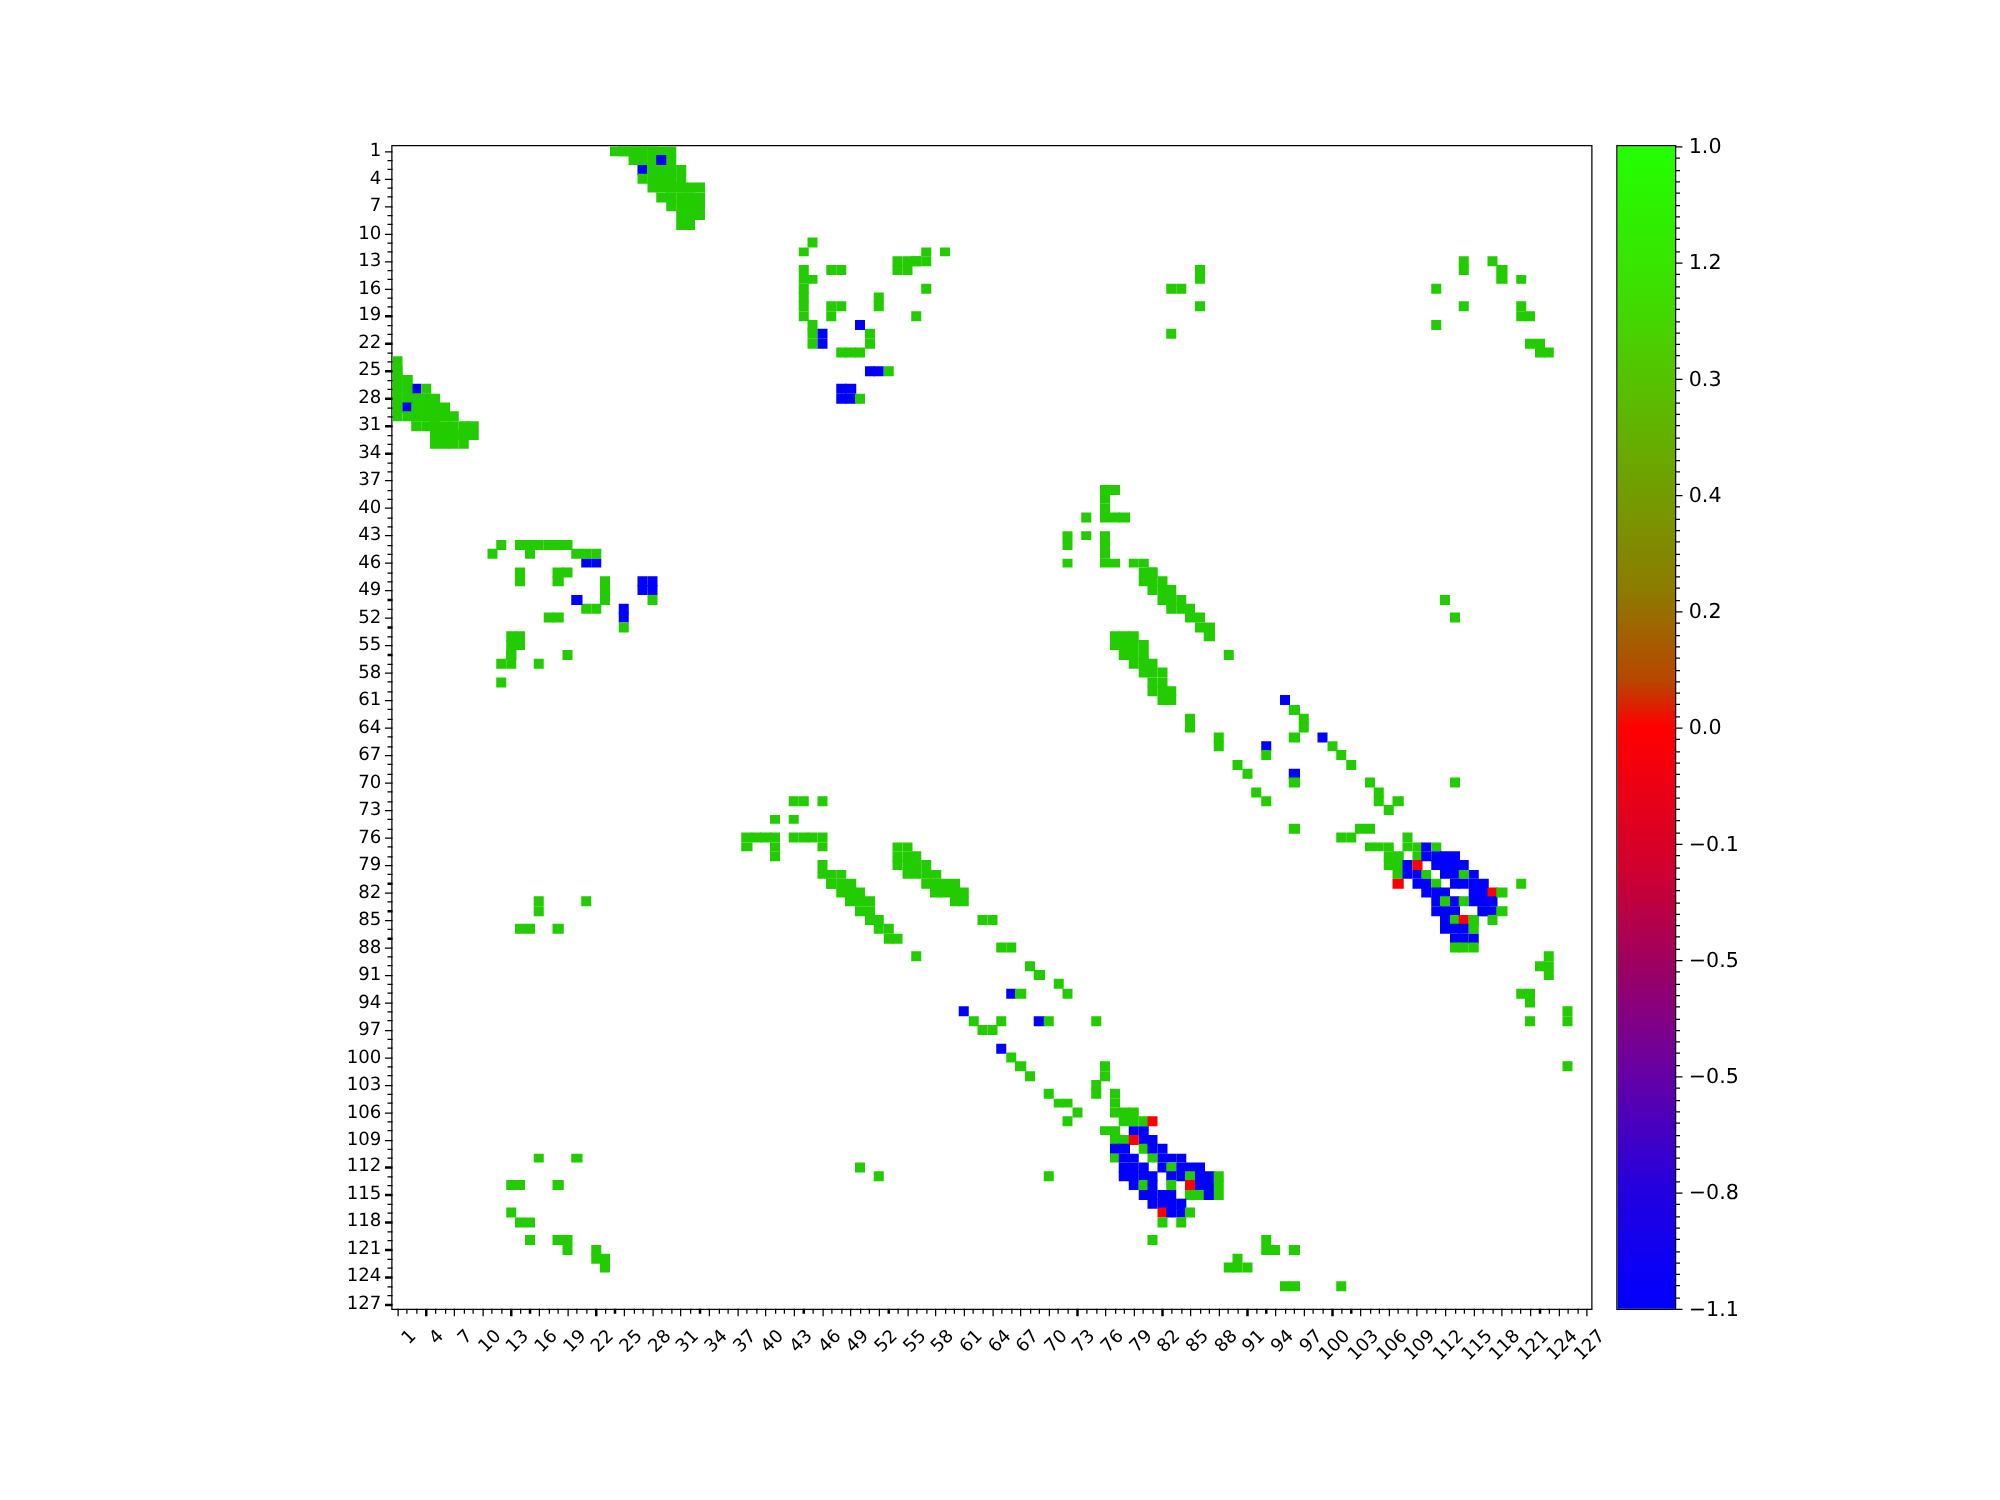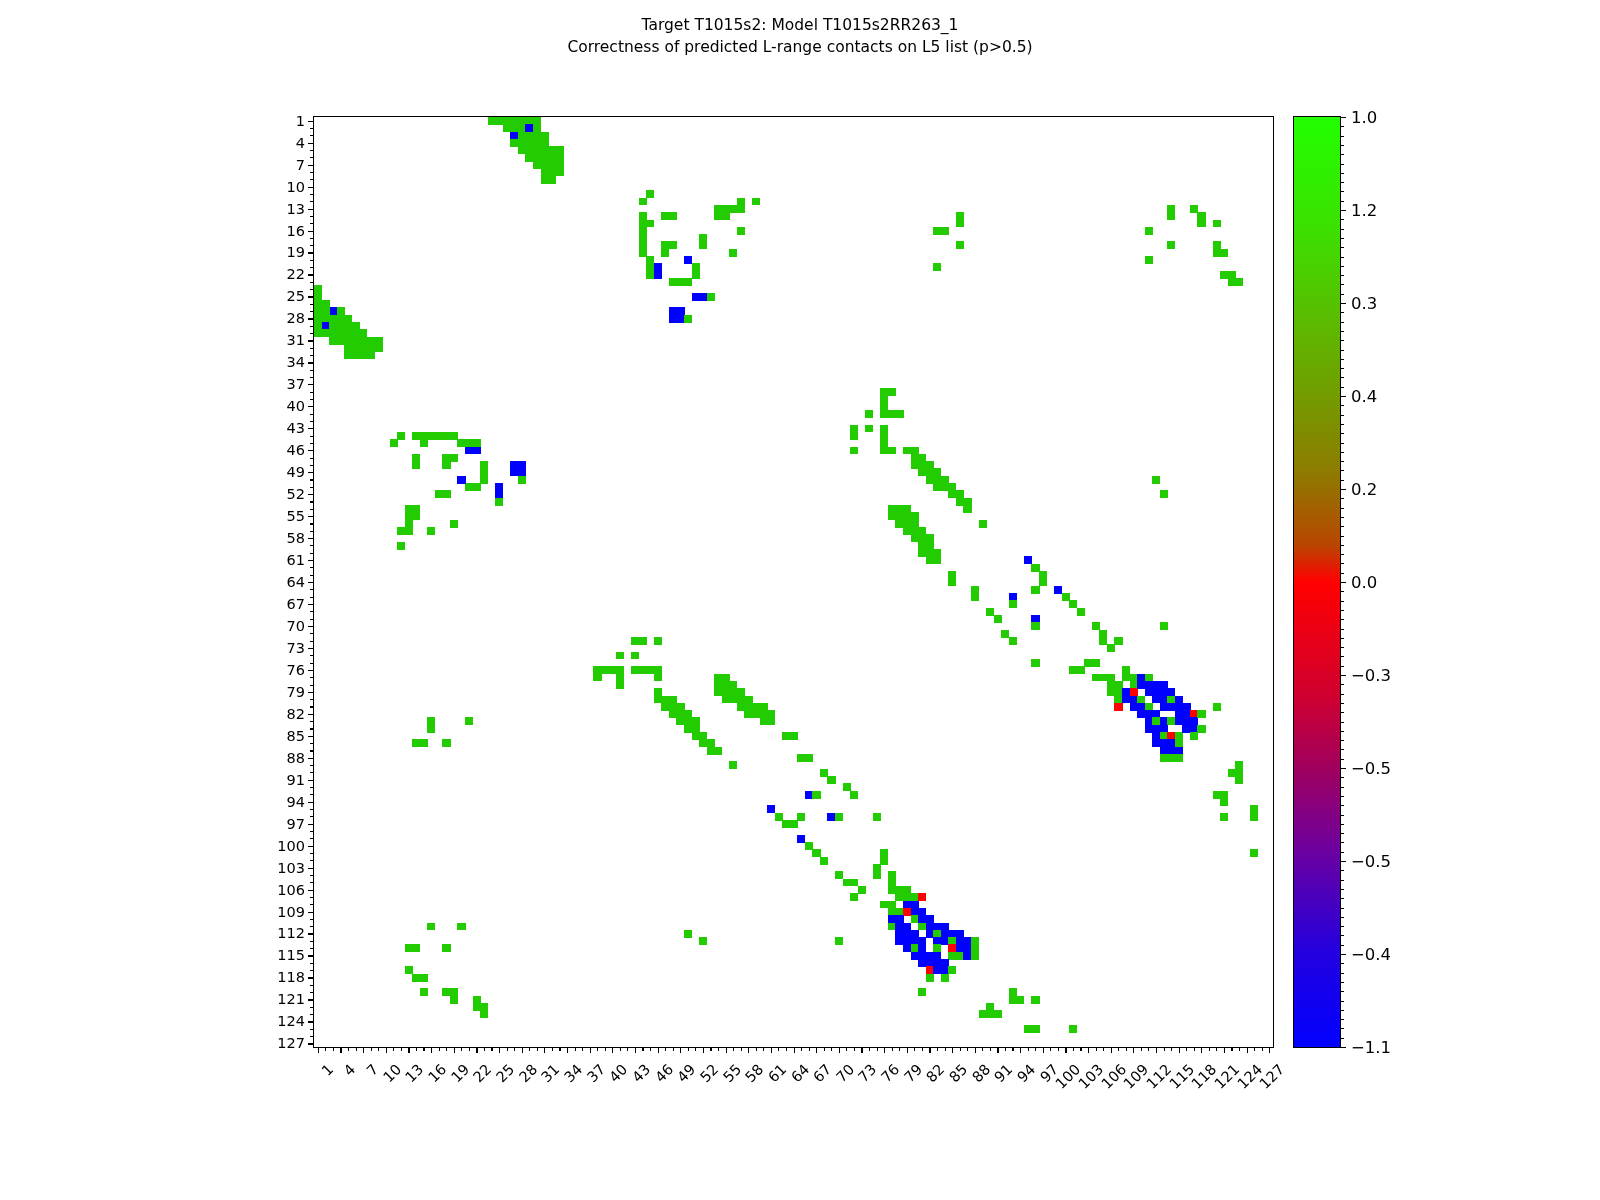--- a/index.html
+++ b/index.html
@@ -66,22 +66,20 @@
   .cb-lab{
     position:absolute;left:100%;margin-left:11px;font-size:16.5px;color:#000;
     white-space:nowrap;transform:translateY(-50%);
   }
 </style>
 </head>
 <body>
 
 <div id="figure">
 
-  <div class="suptitle"><span>Target T1015s2: Model T1015s2RR263_1</span>
-<span>Correctness of predicted L-range contacts on L5 list (p&gt;0.5)</span></div>
 
 
   <div id="axes">
     <div id="grid">
         <div class="cell" style="left: 181.228px; top: 0px; width: 8.15118px; height: 7.92283px; background: rgb(34, 204, 0);"></div>
         <div class="cell" style="left: 0px; top: 175.748px; width: 8.15118px; height: 7.92283px; background: rgb(34, 204, 0);"></div>
         <div class="cell" style="left: 188.78px; top: 0px; width: 8.15118px; height: 7.92283px; background: rgb(34, 204, 0);"></div>
         <div class="cell" style="left: 0px; top: 183.071px; width: 8.15118px; height: 7.92283px; background: rgb(34, 204, 0);"></div>
         <div class="cell" style="left: 196.331px; top: 0px; width: 8.15118px; height: 7.92283px; background: rgb(34, 204, 0);"></div>
         <div class="cell" style="left: 0px; top: 190.394px; width: 8.15118px; height: 7.92283px; background: rgb(34, 204, 0);"></div>
@@ -1062,27 +1060,27 @@
         <div class="cb-lab" style="top: 93px;">1.2</div>
         <div class="cb-tick" style="top: 186px;"></div>
         <div class="cb-lab" style="top: 186px;">0.3</div>
         <div class="cb-tick" style="top: 279px;"></div>
         <div class="cb-lab" style="top: 279px;">0.4</div>
         <div class="cb-tick" style="top: 372px;"></div>
         <div class="cb-lab" style="top: 372px;">0.2</div>
         <div class="cb-tick" style="top: 465px;"></div>
         <div class="cb-lab" style="top: 465px;">0.0</div>
         <div class="cb-tick" style="top: 558px;"></div>
-        <div class="cb-lab" style="top: 558px;">−0.3</div>
+        <div class="cb-lab" style="top: 558px;">−0.1</div>
         <div class="cb-tick" style="top: 651px;"></div>
         <div class="cb-lab" style="top: 651px;">−0.5</div>
         <div class="cb-tick" style="top: 744px;"></div>
         <div class="cb-lab" style="top: 744px;">−0.5</div>
         <div class="cb-tick" style="top: 837px;"></div>
-        <div class="cb-lab" style="top: 837px;">−0.4</div>
+        <div class="cb-lab" style="top: 837px;">−0.8</div>
         <div class="cb-tick" style="top: 930px;"></div>
         <div class="cb-lab" style="top: 930px;">−1.1</div>
         <div class="cb-minor" style="top: 9.3px;"></div>
         <div class="cb-minor" style="top: 18.6px;"></div>
         <div class="cb-minor" style="top: 27.9px;"></div>
         <div class="cb-minor" style="top: 37.2px;"></div>
         <div class="cb-minor" style="top: 46.5px;"></div>
         <div class="cb-minor" style="top: 55.8px;"></div>
         <div class="cb-minor" style="top: 65.1px;"></div>
         <div class="cb-minor" style="top: 74.4px;"></div>

